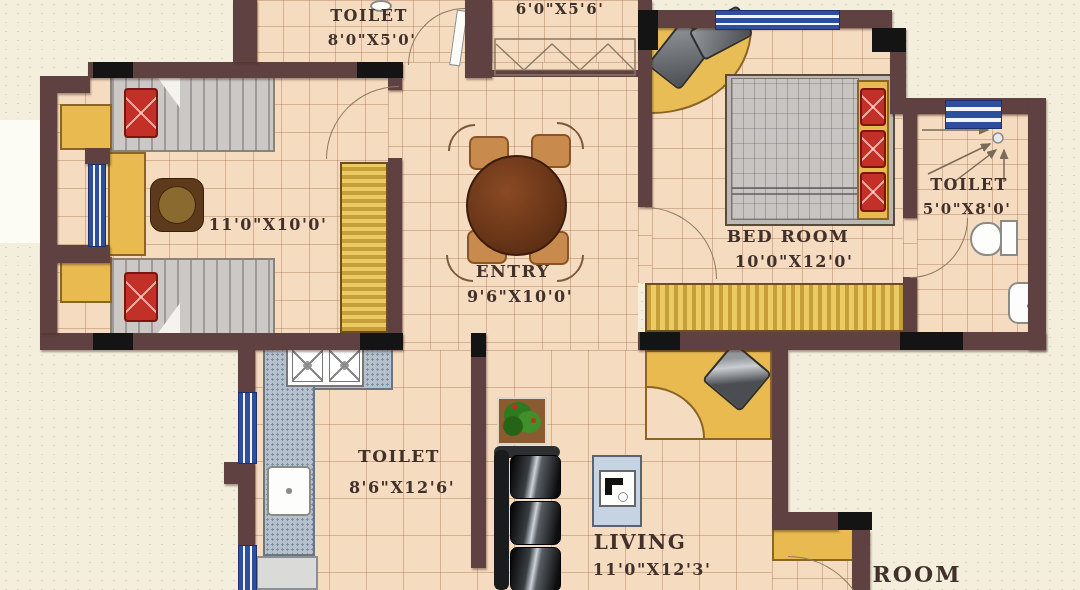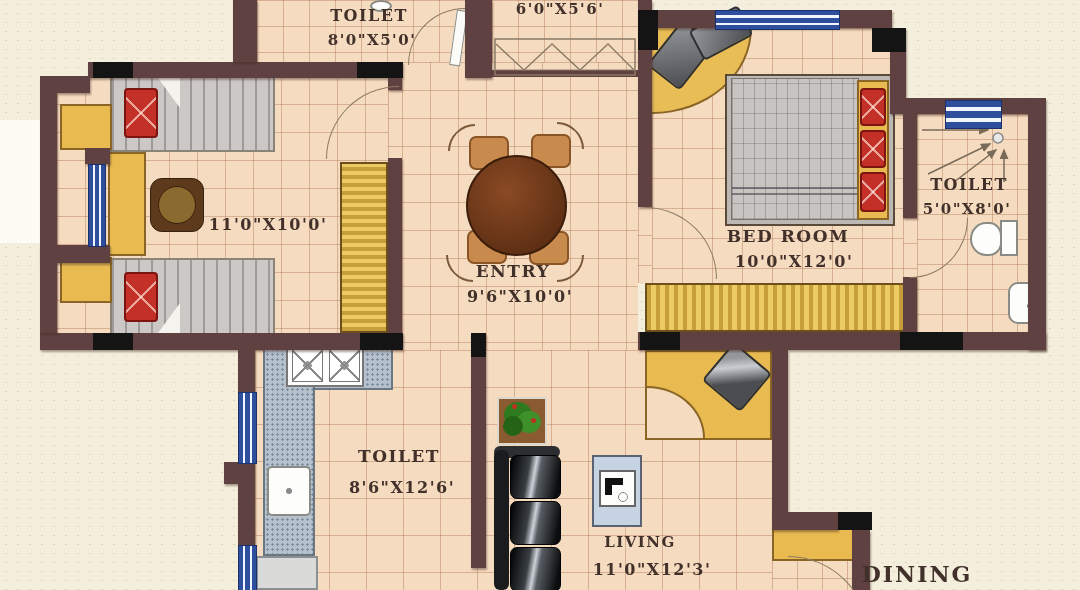--- a/index.html
+++ b/index.html
@@ -210,17 +210,17 @@
   <div class="lbl" style="left:560px;top:9px;font-size:15px;">6'0"X5'6'</div>
   <div class="lbl" style="left:268px;top:224px;font-size:16px;">11'0"X10'0'</div>
   <div class="lbl" style="left:513px;top:271px;font-size:17px;">ENTRY</div>
   <div class="lbl" style="left:520px;top:296px;font-size:16px;">9'6"X10'0'</div>
   <div class="lbl" style="left:788px;top:236px;font-size:17px;">BED ROOM</div>
   <div class="lbl" style="left:794px;top:261px;font-size:16px;">10'0"X12'0'</div>
   <div class="lbl" style="left:969px;top:184px;font-size:16px;">TOILET</div>
   <div class="lbl" style="left:967px;top:209px;font-size:15px;">5'0"X8'0'</div>
   <div class="lbl" style="left:399px;top:456px;font-size:17px;">TOILET</div>
   <div class="lbl" style="left:402px;top:487px;font-size:16px;">8'6"X12'6'</div>
-  <div class="lbl" style="left:640px;top:542px;font-size:15px;">LIVING</div>
+  <div class="lbl" style="left:640px;top:542px;font-size:20px;">LIVING</div>
   <div class="lbl" style="left:652px;top:569px;font-size:16px;">11'0"X12'3'</div>
-  <div class="lbl" style="left:917px;top:574px;font-size:22px;letter-spacing:2px;">DINING</div>
+  <div class="lbl" style="left:917px;top:574px;font-size:22px;letter-spacing:2px;">ROOM</div>
 
 </div>
 
 </body></html>

